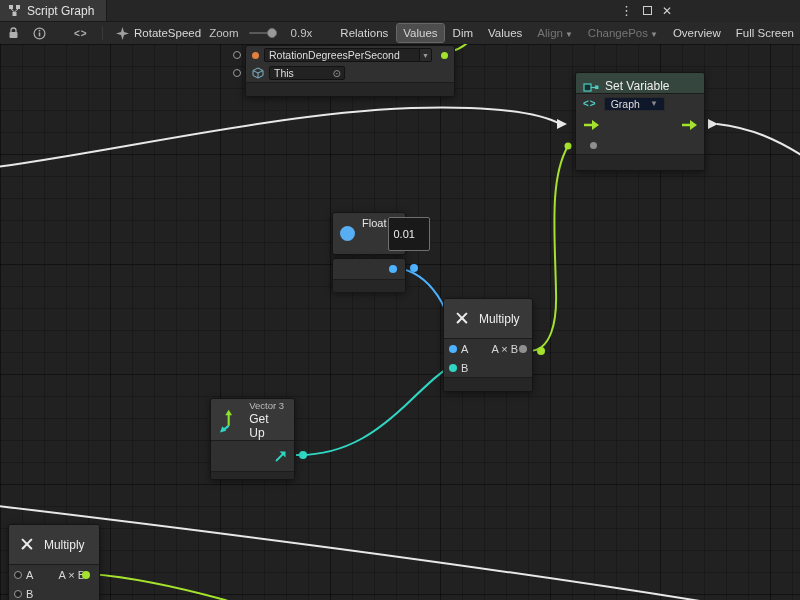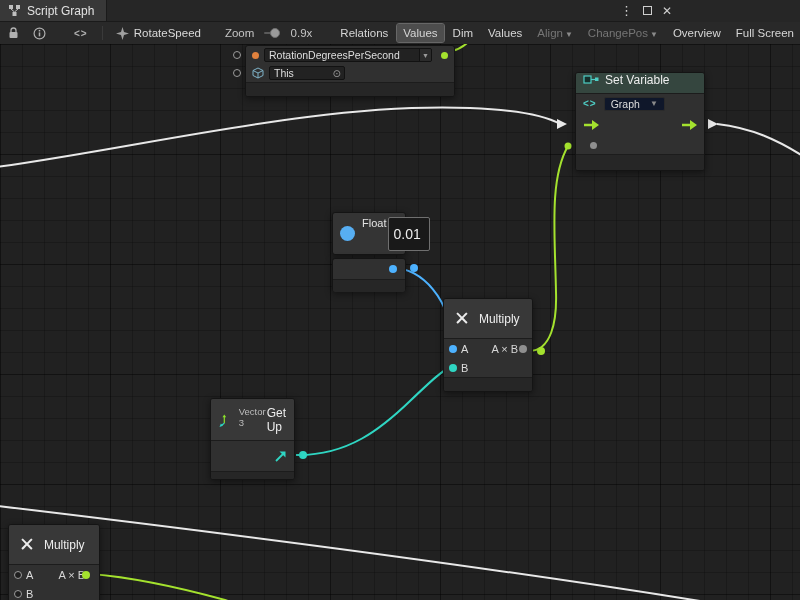--- a/index.html
+++ b/index.html
@@ -59,46 +59,46 @@
 
   .vsfield{display:flex;align-items:center;background:#222;border:1px solid #121212;border-radius:2px;height:14px;font-size:10.5px;color:#dedede;overflow:hidden;}
   .vsfield .txt{flex:1;padding:0 4px;white-space:nowrap;overflow:hidden;}
   .vsfield .fcaret{width:12px;align-self:stretch;border-left:1px solid #121212;color:#9a9a9a;font-size:7px;display:flex;align-items:center;justify-content:center;background:#2b2b2b;}
   .picker{color:#9a9a9a;font-size:10px;padding-right:3px;}
 
   
   .rotation-node{left:245px;top:1px;width:210px;}
   
   .setvar-node{left:575px;top:28px;width:130px;}
-  .setvar-header{display:flex;align-items:flex-start;gap:6px;height:21px;padding:0 7px;background:#35463f;border-bottom:1px solid #1c1c1c;border-radius:2px 2px 0 0;font-size:12px;color:#eee;}
+  .setvar-header{display:flex;align-items:flex-end;gap:6px;height:21px;padding:0 7px;background:#35463f;border-bottom:1px solid #1c1c1c;border-radius:2px 2px 0 0;font-size:12px;color:#eee;}
   .setvar-sub{display:flex;align-items:center;gap:7px;height:19px;padding:0 7px;}
   .teal-code{color:#4ecdc4;font-weight:bold;font-size:10px;letter-spacing:1px;}
   .mini-btn{display:flex;align-items:center;gap:8px;height:14px;padding:0 6px;background:#0f172a;border:1px solid #2a2a2a;border-radius:2px;font-size:10.5px;color:#ddd;}
   .flowrow{display:flex;align-items:center;justify-content:space-between;height:24px;padding:0 7px;}
 
   
   .float-head{left:332px;top:168px;width:74px;height:43px;display:flex;align-items:center;gap:7px;padding:0 7px;background:#343434;}
   .float-circle{width:15px;height:15px;border-radius:50%;background:#57aef2;flex:0 0 auto;}
   .float-col{display:flex;flex-direction:row;gap:2px;align-items:flex-start;}
   .float-title{font-size:11px;color:#e4e4e4;}
-  .float-value{width:42px;height:25px;background:#191919;border:1px solid #6f6f6f;border-radius:2px;font-size:14px;color:#eee;display:flex;align-items:center;padding:16px 4px;}
+  .float-value{width:42px;height:25px;background:#191919;border:1px solid #6f6f6f;border-radius:2px;font-size:11px;color:#eee;display:flex;align-items:center;padding:16px 4px;}
   .float-body{left:332px;top:214px;width:74px;height:34px;}
   .float-body .toppart{position:relative;height:20px;}
   .float-body .node-footer{height:13px;}
 
   
   .mult-center{left:443px;top:254px;width:90px;}
   .mult-bottom{left:8px;top:480px;width:92px;}
   .mrow{height:19px;padding:0 14px 0 17px;}
   .outlabel{margin-left:auto;color:#d6d6d6;}
 
   
   .getup-node{left:210px;top:354px;width:85px;}
   .getup-head{display:flex;align-items:center;gap:7px;height:42px;padding:0 8px;background:#383838;border-bottom:1px solid #1c1c1c;border-radius:2px 2px 0 0;}
-  .getup-col{display:flex;flex-direction:row;gap:1px;}
+  .getup-col{display:flex;flex-direction:column;gap:1px;}
   .getup-type{font-size:9.5px;color:#bdbdbd;}
   .getup-title{font-size:12px;color:#eee;}
   .getup-body{position:relative;display:flex;align-items:center;justify-content:flex-end;height:30px;padding:0 7px;}
   .getup-node .node-footer{height:8px;}
 </style>
 </head>
 <body>
 
 <div class="app">
 
@@ -135,21 +135,21 @@
         </svg>
     </span>
     <span class="tb-ic" style="margin-left:28px;color:#b0b0b0;font-weight:bold;font-size:10px;letter-spacing:1px;">&lt;&gt;</span>
     <span class="tb-sep"></span>
     <span class="tb-ic" style="margin-left:14px">
       <svg width="13" height="13" viewBox="0 0 13 13">
           <polygon points="6.5,0 8,5 13,6.5 8,8 6.5,13 5,8 0,6.5 5,5" fill="#a0a0a0"></polygon>
         </svg>
     </span>
     <span style="margin-left:5px;color:#d9d9d9">RotateSpeed</span>
-    <span style="margin-left:24px;color:#c4c4c4">Zoom</span>
+    <span style="margin-left:8px;color:#c4c4c4">Zoom</span>
     <span class="slider">
         <span class="handle"></span>
       </span>
     <span style="margin-left:19px;color:#c4c4c4">0.9x</span>
     <span class="tb-btn" style="margin-left:22px">Relations</span>
     <span class="tb-btn active">Values</span>
     <span class="tb-btn">Dim</span>
     <span class="tb-btn">Values</span>
     <span class="tb-btn disabled"><span>Align</span><span class="caret-sm">▼</span></span>
     <span class="tb-btn disabled"><span>ChangePos</span><span class="caret-sm">▼</span></span>

